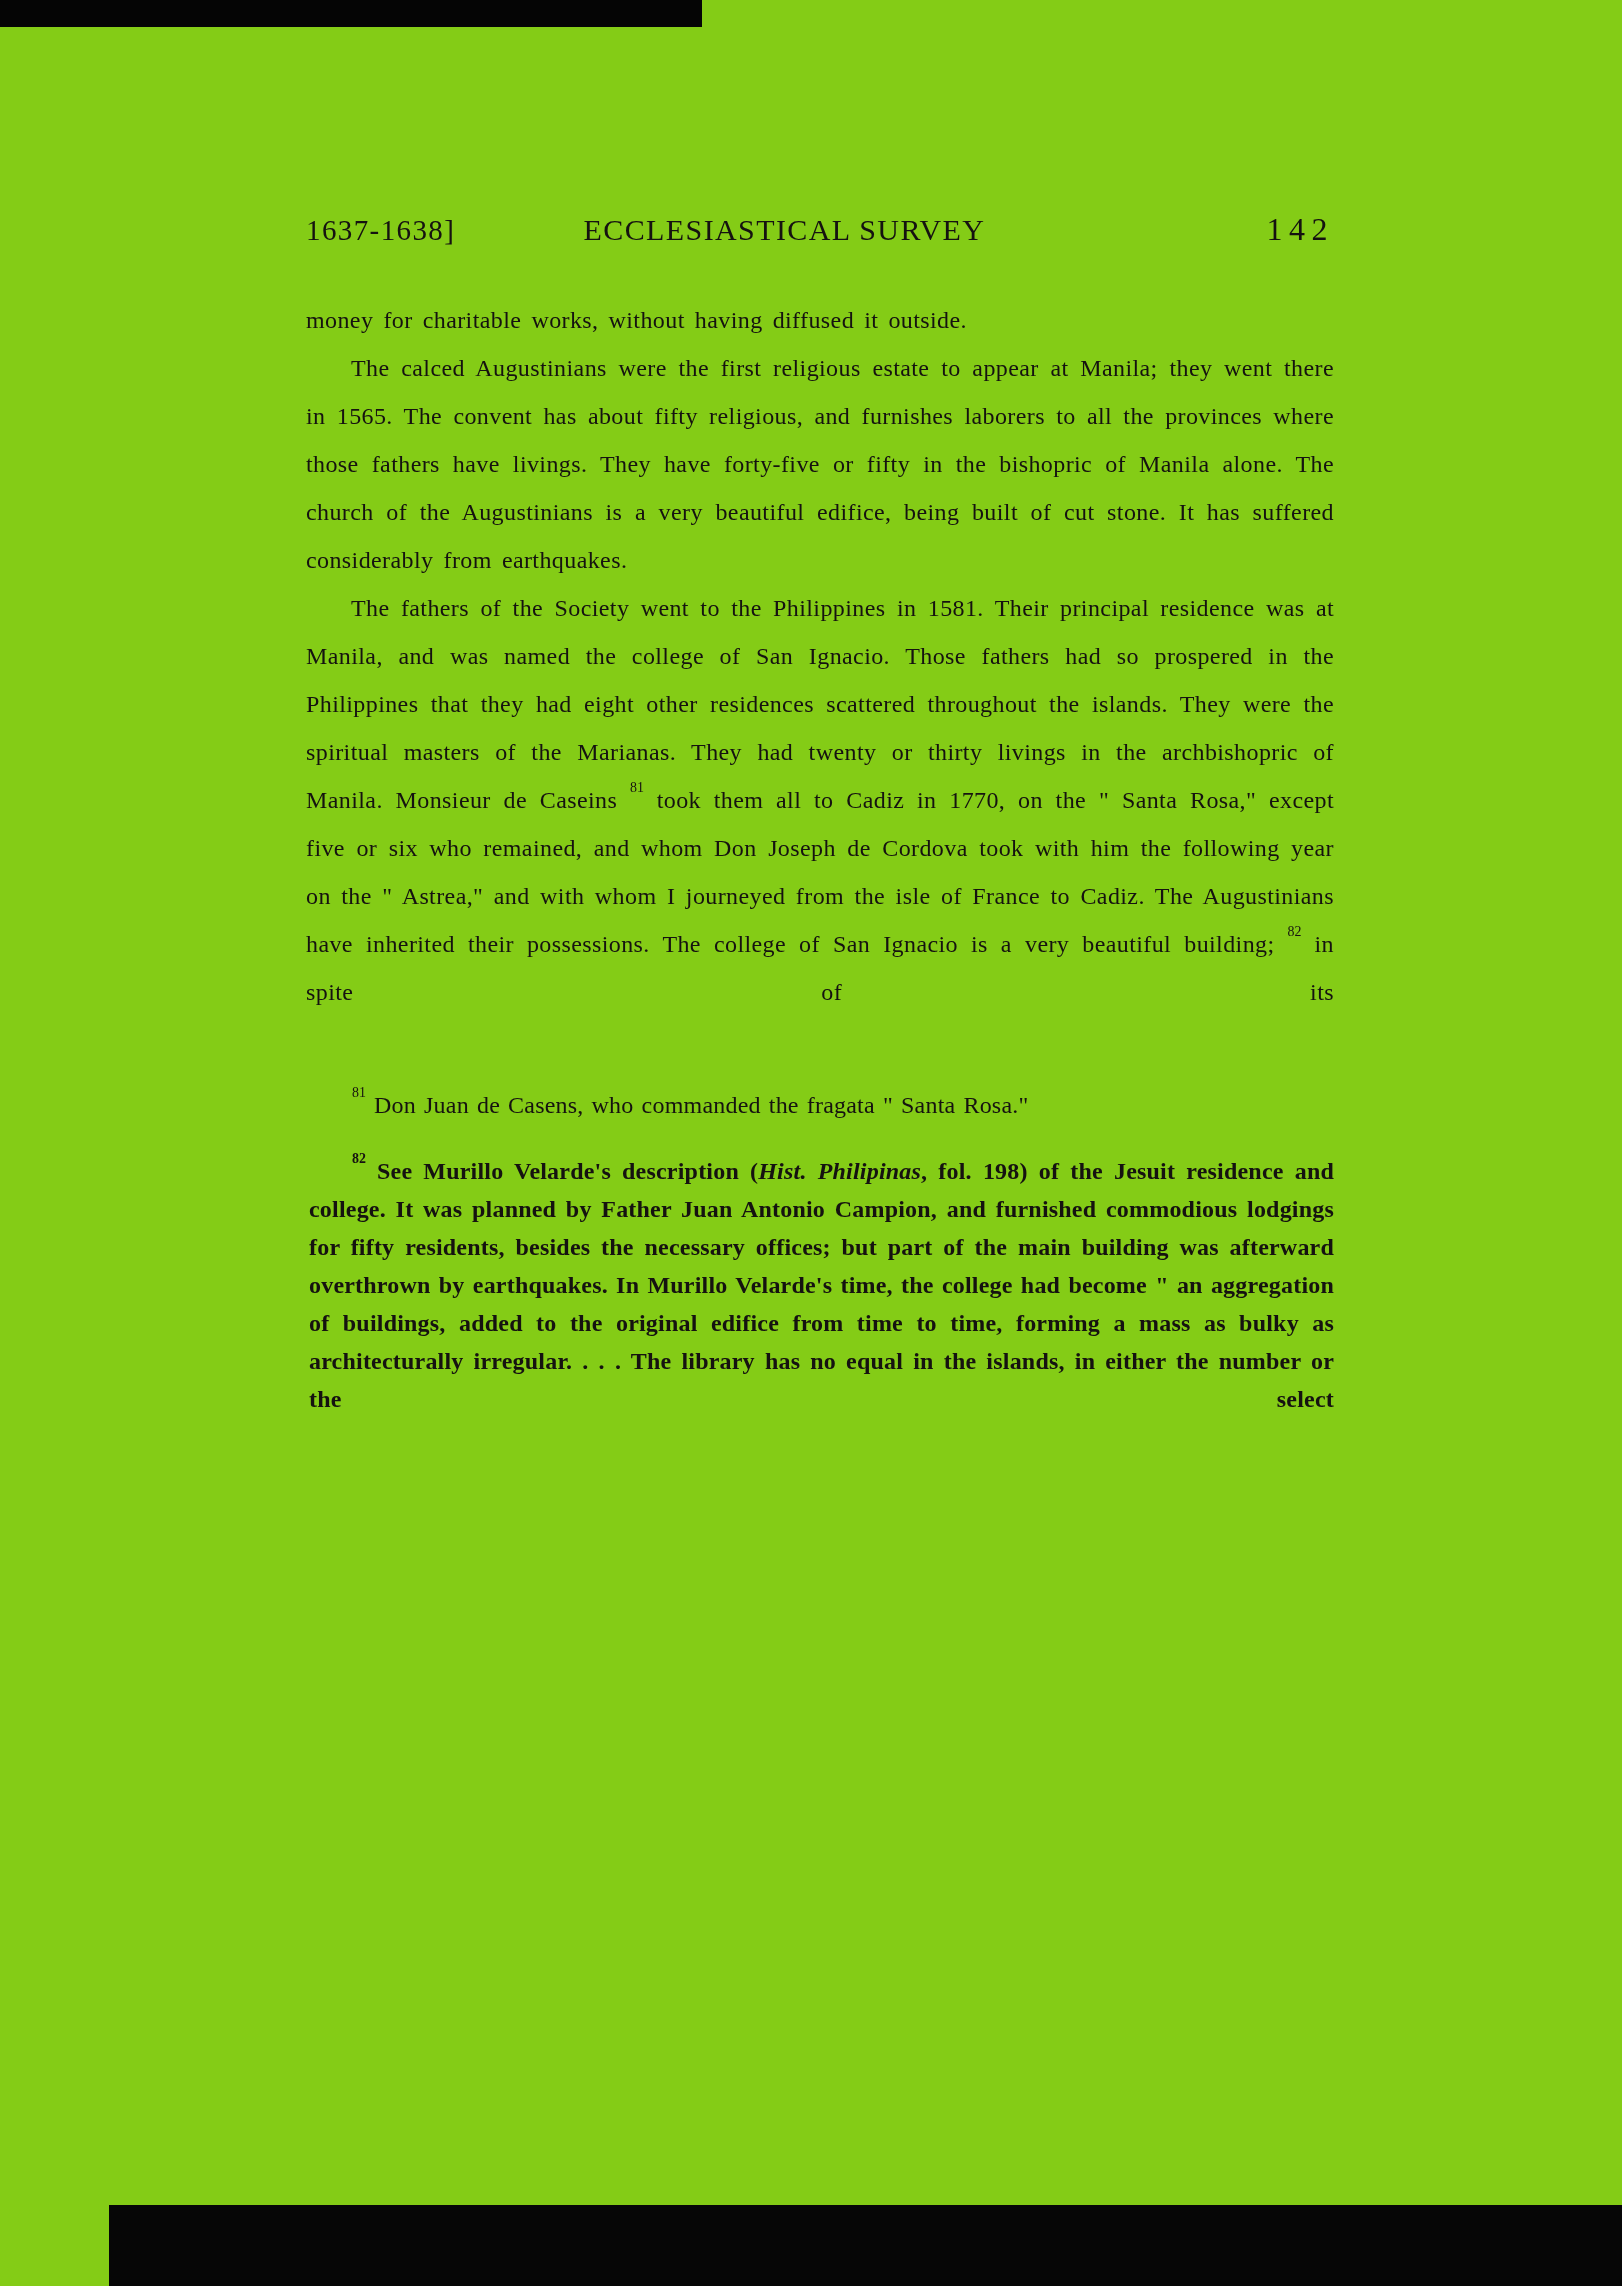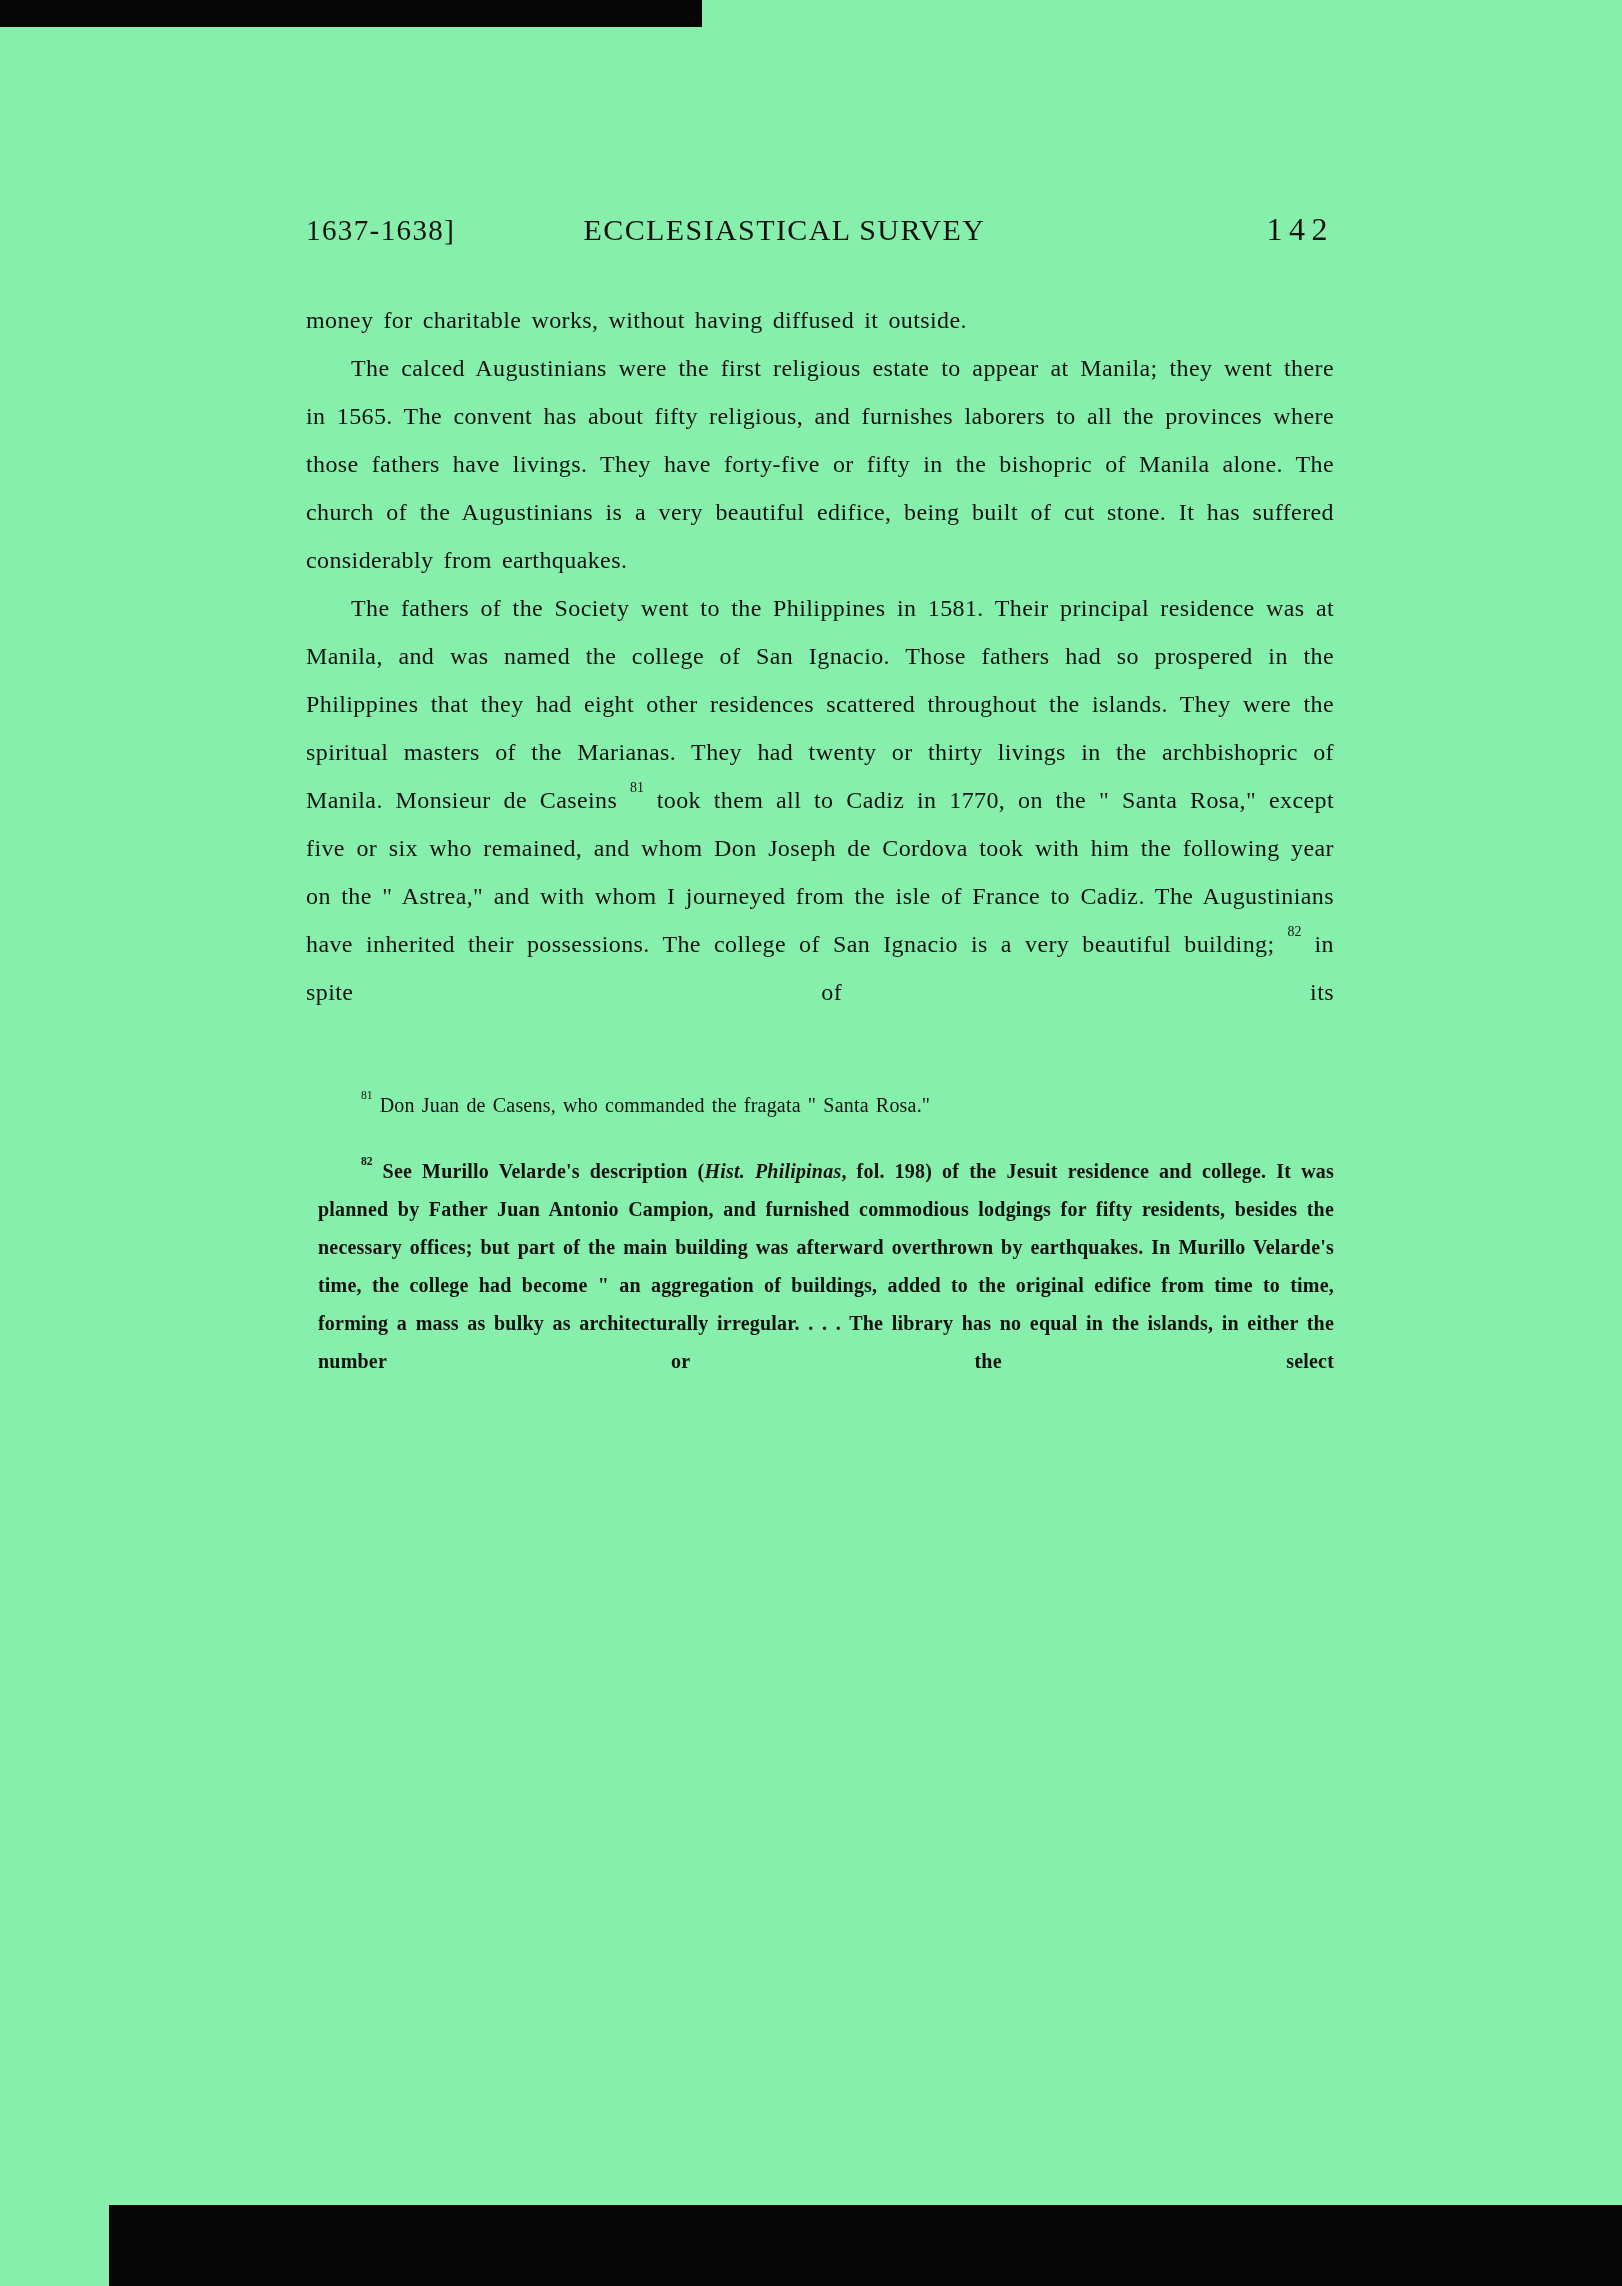--- a/index.html
+++ b/index.html
@@ -5,21 +5,21 @@
   html, body {
     margin: 0;
     padding: 0;
     background: #e8e6e2;
   }
   .page {
     position: relative;
     width: 1622px;
     height: 2286px;
     margin: 0 auto;
-    background: #86efac;
+    background: #84cc16;
     font-family: "Liberation Serif", "DejaVu Serif", serif;
     color: #151210;
     overflow: hidden;
   }
   .scan-bar-top {
     position: absolute;
     top: 0;
     left: 0;
     width: 702px;
     height: 27px;
@@ -81,22 +81,22 @@
     font-size: 58%;
     line-height: 0;
     position: relative;
     top: -0.5em;
     letter-spacing: 0;
   }
   .footnotes {
     margin-top: 70px;
   }
   .footnote {
-    margin: 0 0 28px 12px;
-    font-size: 20px;
+    margin: 0 0 28px 3px;
+    font-size: 24px;
     line-height: 38px;
     text-align: justify;
     text-indent: 43px;
     letter-spacing: 0.2px;
     word-spacing: 1.9px;
   }
   .footnote.justify-last {
     text-align-last: justify;
     font-weight: bold;
   }

